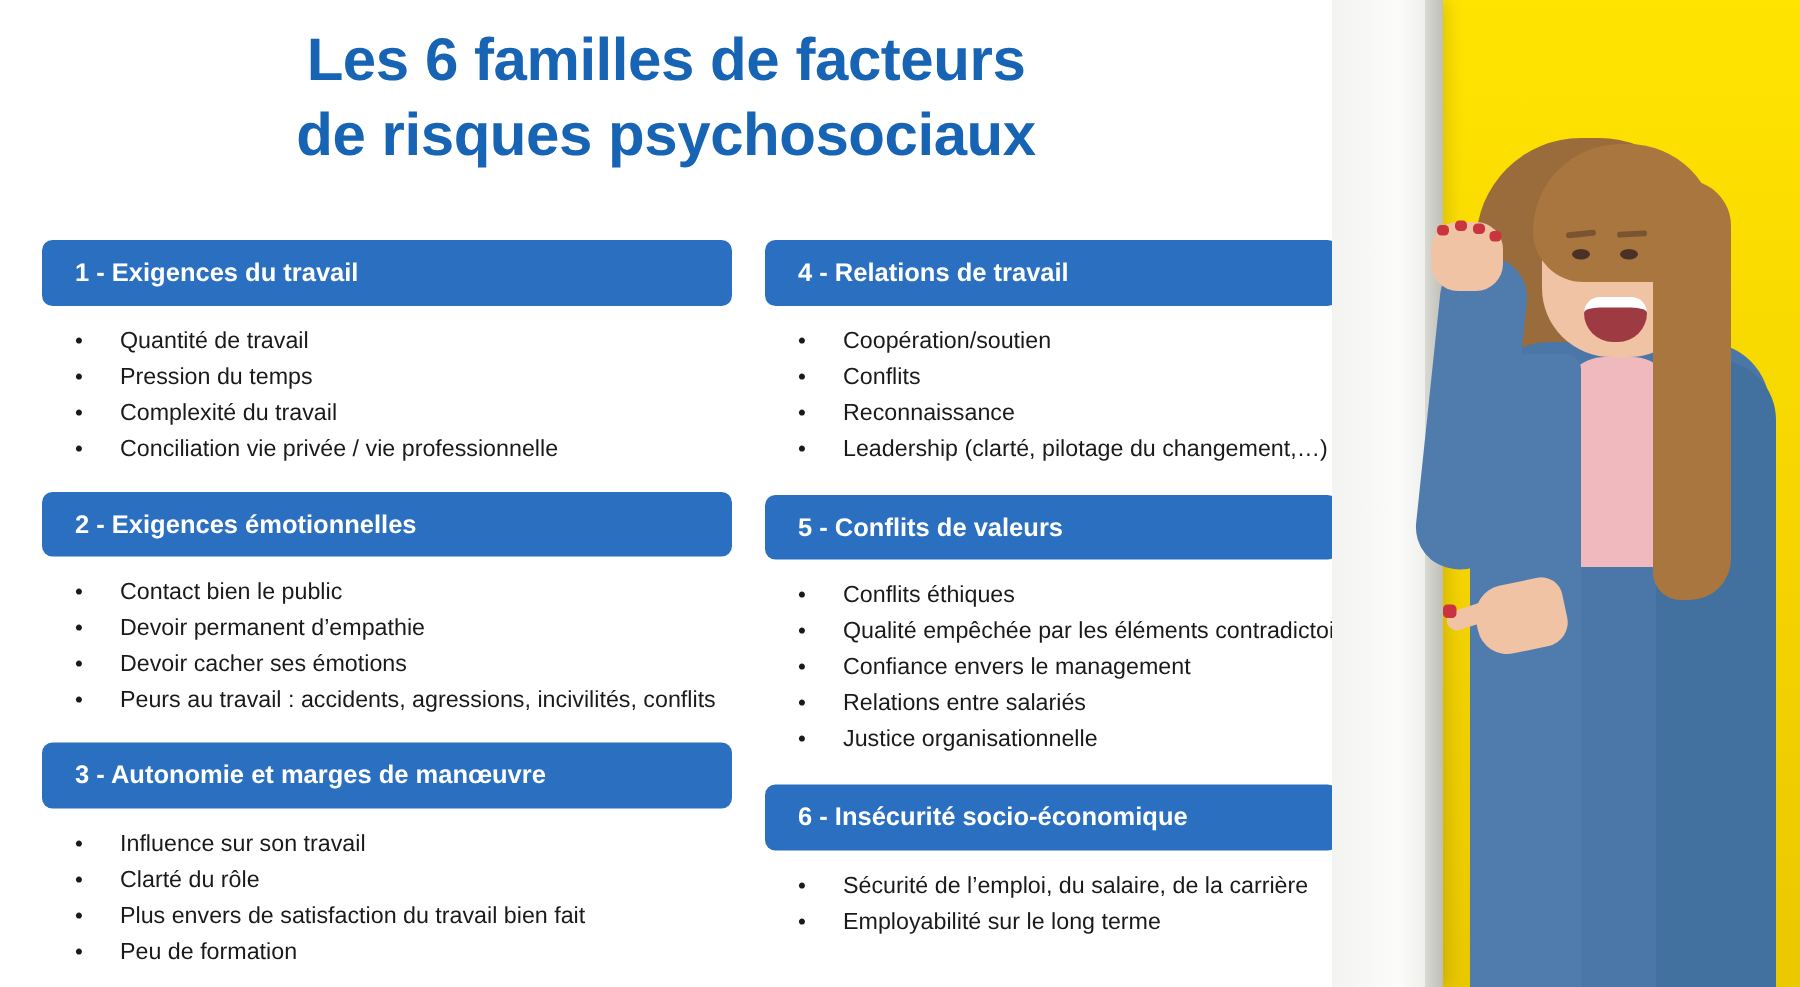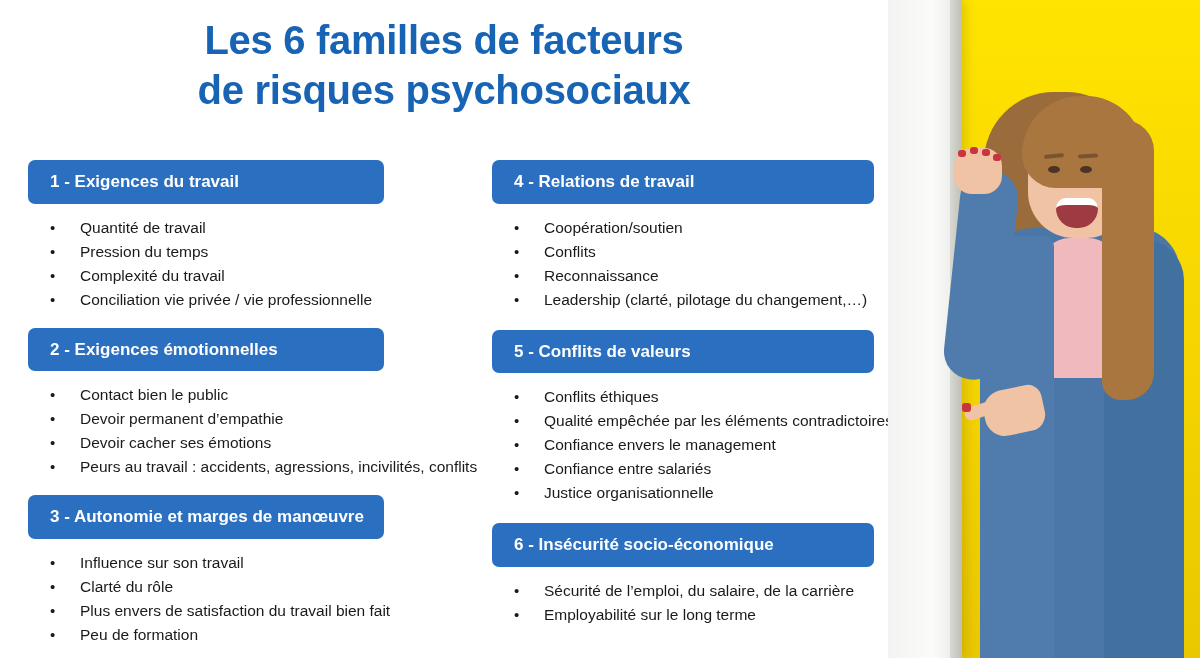--- a/index.html
+++ b/index.html
@@ -32,34 +32,34 @@
     letter-spacing: -0.3px;
   }
   .title .line { display: block; white-space: nowrap; }
 
   
   .col {
     position: absolute;
     top: 160px;
   }
   .col-left { left: 28px; width: 440px; }
-  .col-right { left: 492px; width: 400px; }
+  .col-right { left: 510px; width: 400px; }
 
   .block { margin-bottom: 8px; }
 
   .block-header {
     background: #2a6fc0;
     color: #ffffff;
     font-size: 17px;
     font-weight: bold;
     border-radius: 7px;
     padding: 12px 0 12px 22px;
     line-height: 1.15;
   }
-  .col-left .block-header { width: 356px; }
+  .col-left .block-header { width: 460px; }
   .col-right .block-header { width: 382px; }
 
   ul.items {
     list-style: none;
     margin: 12px 0 0 0;
     padding: 0;
   }
   ul.items li {
     position: relative;
     font-size: 15.5px;
@@ -321,21 +321,21 @@
         <li>Leadership (clarté, pilotage du changement,…)</li>
       </ul>
     </div>
 
     <div class="block gap-2">
       <div class="block-header">5 - Conflits de valeurs</div>
       <ul class="items">
         <li>Conflits éthiques</li>
         <li>Qualité empêchée par les éléments contradictoires</li>
         <li>Confiance envers le management</li>
-        <li>Confiance entre salariés</li>
+        <li>Relations entre salariés</li>
         <li>Justice organisationnelle</li>
       </ul>
     </div>
 
     <div class="block">
       <div class="block-header">6 - Insécurité socio-économique</div>
       <ul class="items">
         <li>Sécurité de l’emploi, du salaire, de la carrière</li>
         <li>Employabilité sur le long terme</li>
       </ul>

